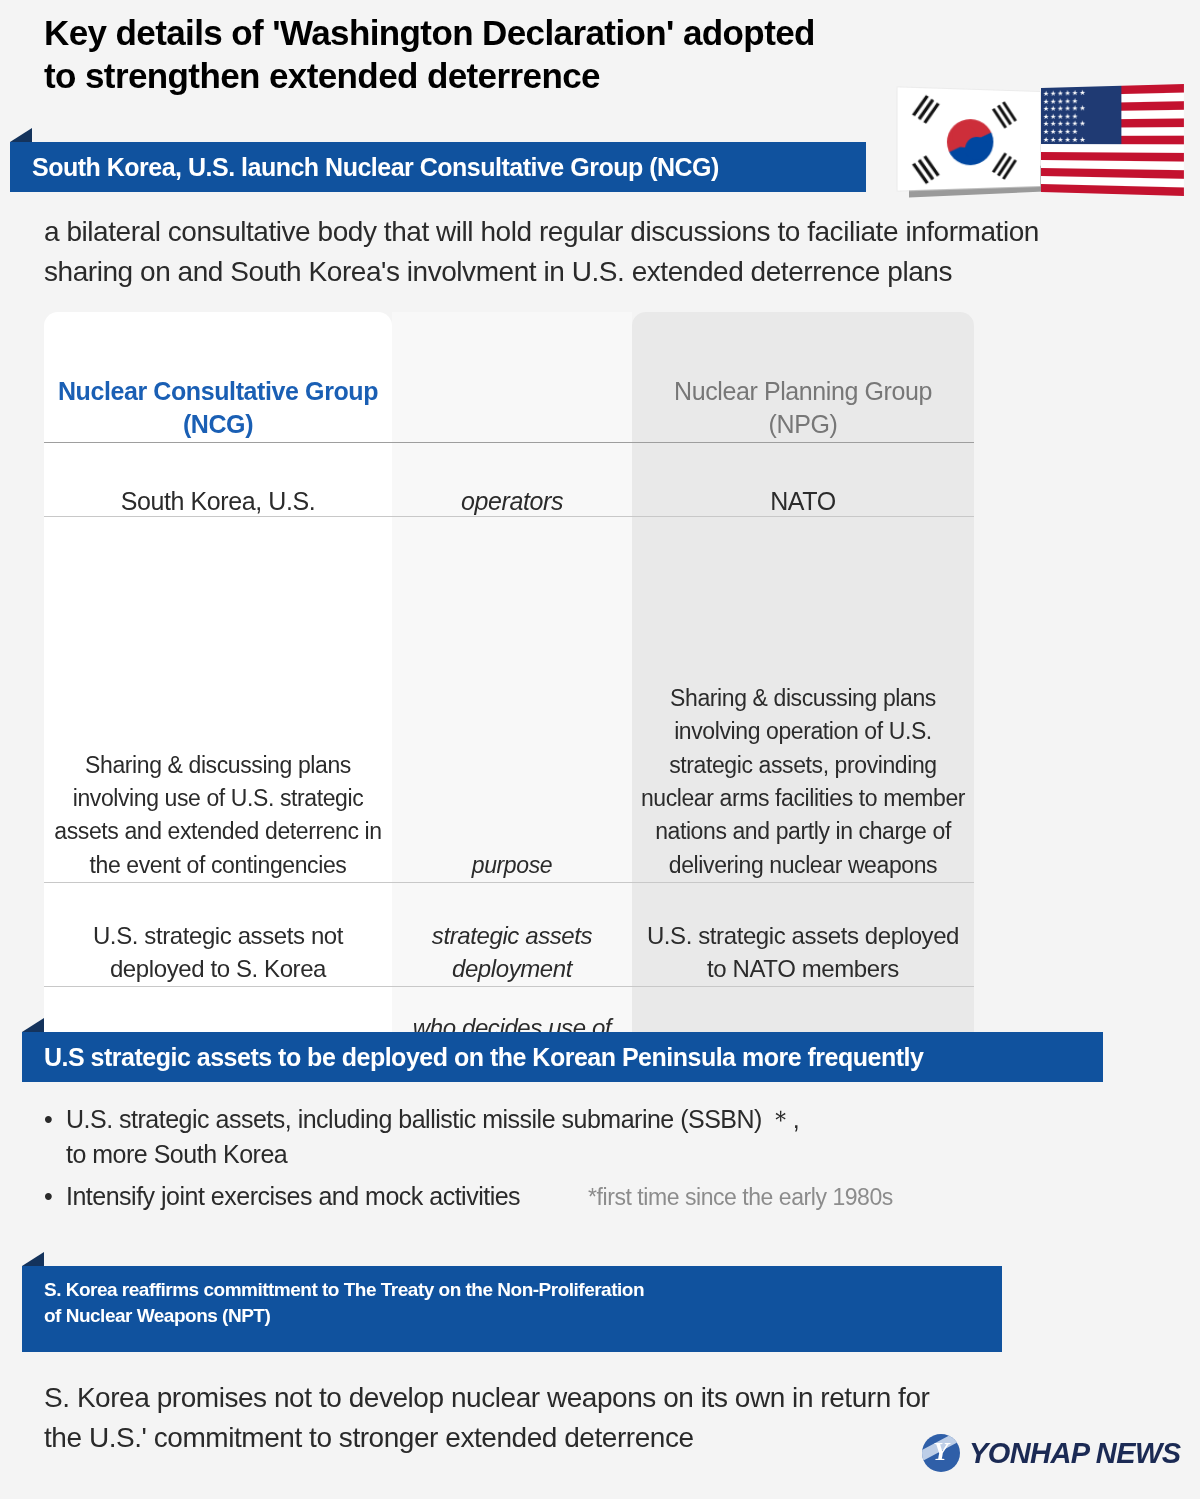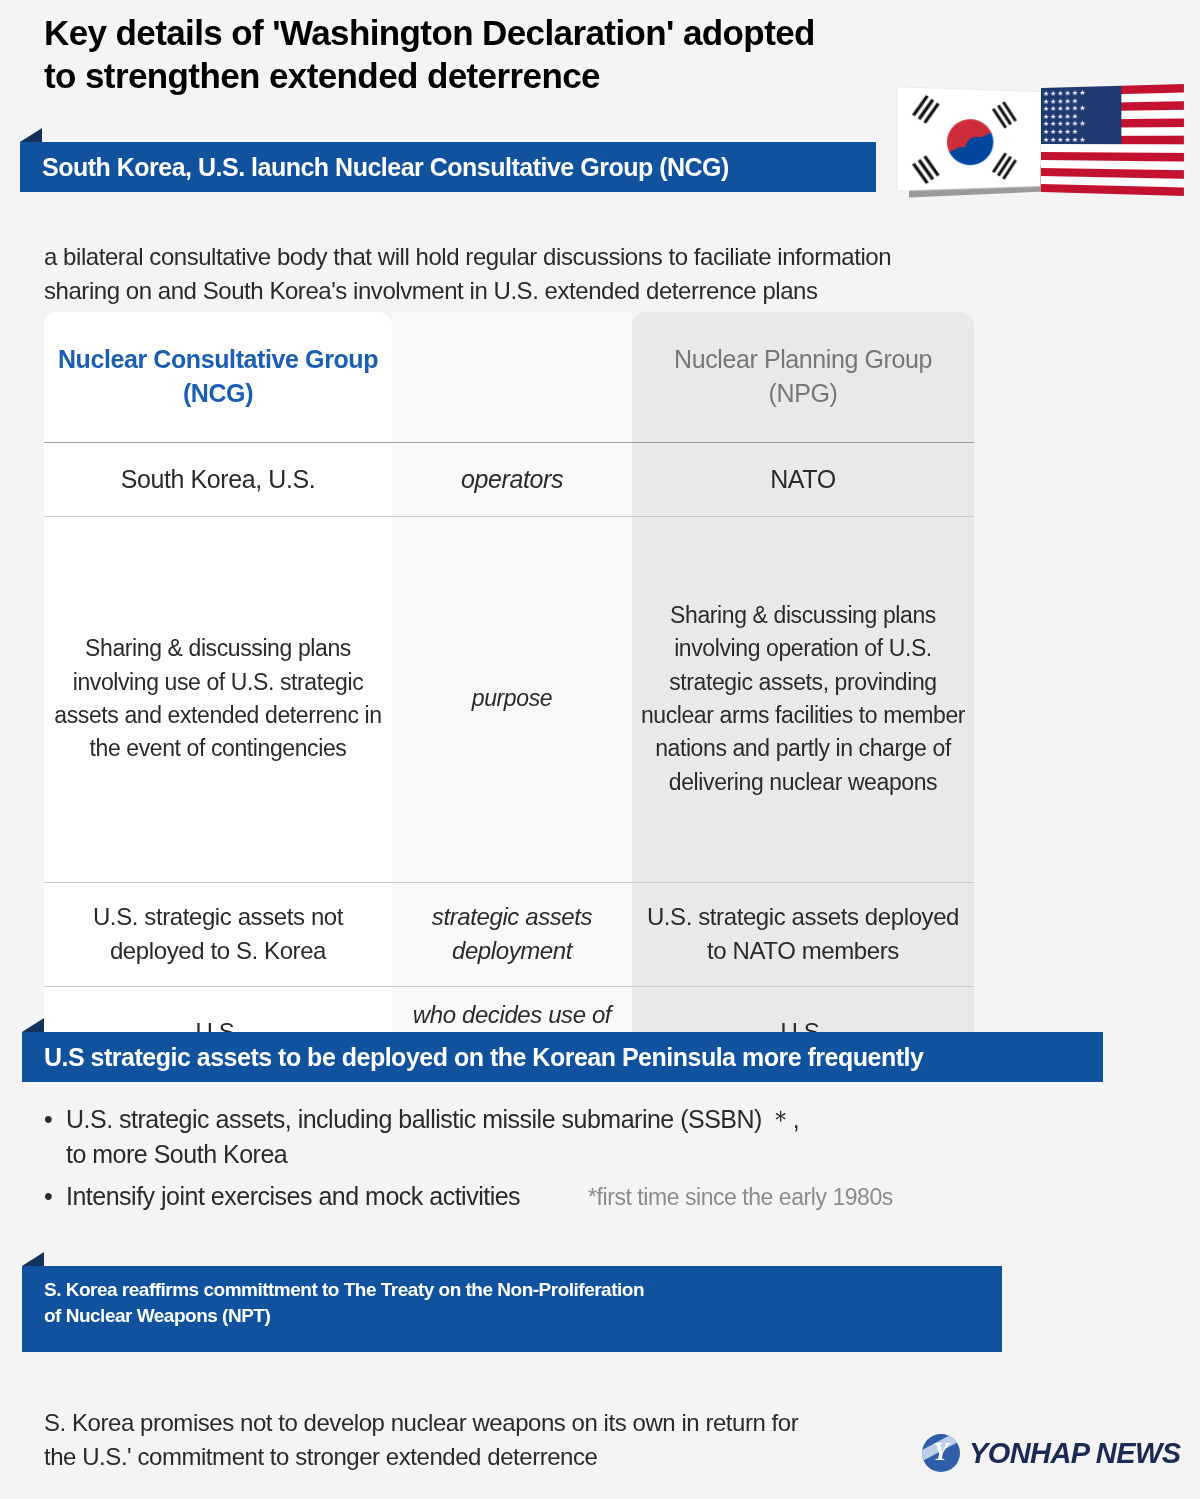--- a/index.html
+++ b/index.html
@@ -155,33 +155,32 @@
   }
   .banner .fold-left {
     position: absolute;
     left: -14px;
     top: 0;
     width: 14px;
     height: 100%;
     background: #f4f4f4;
   }
 
-  #banner1 { left: 20px; top: 142px; width: 856px; height: 50px; font-size: 25px; }
+  #banner1 { left: 10px; top: 142px; width: 856px; height: 50px; font-size: 25px; }
   #banner2 { left: 22px; top: 1032px; width: 1081px; height: 50px; font-size: 25px; }
   #banner3 { left: 22px; top: 1266px; width: 980px; height: 86px; font-size: 19px; align-items: flex-start; padding-top: 11px; }
   #banner3 .b3-text { line-height: 1.36; }
 
   
   .subtext {
     position: absolute;
     color: #2a2a2a;
-    font-size: 24px;
+    font-size: 28px;
     line-height: 1.42;
     letter-spacing: -0.45px;
-    margin-top: 28px;
   }
   #intro { left: 44px; top: 212px; width: 1120px; }
   #npt-body { left: 44px; top: 1378px; width: 1020px; }
 
   
   .table-wrap {
     position: absolute;
     left: 44px;
     top: 312px;
     width: 930px;
@@ -197,21 +196,21 @@
   .col-bg.right { left: 588px; width: 342px; background: #e9e9e9; border-radius: 14px 14px 0 0; }
 
   .trow {
     position: absolute;
     left: 0;
     width: 930px;
     display: flex;
   }
   .trow .cell {
     display: flex;
-    align-items: center;
+    align-items: flex-end;
     justify-content: center;
     text-align: center;
     padding: 0 8px;
   }
   .cell.c1 { width: 348px; }
   .cell.c2 { width: 240px; font-style: italic; }
   .cell.c3 { width: 342px; }
 
   .hline {
     position: absolute;

